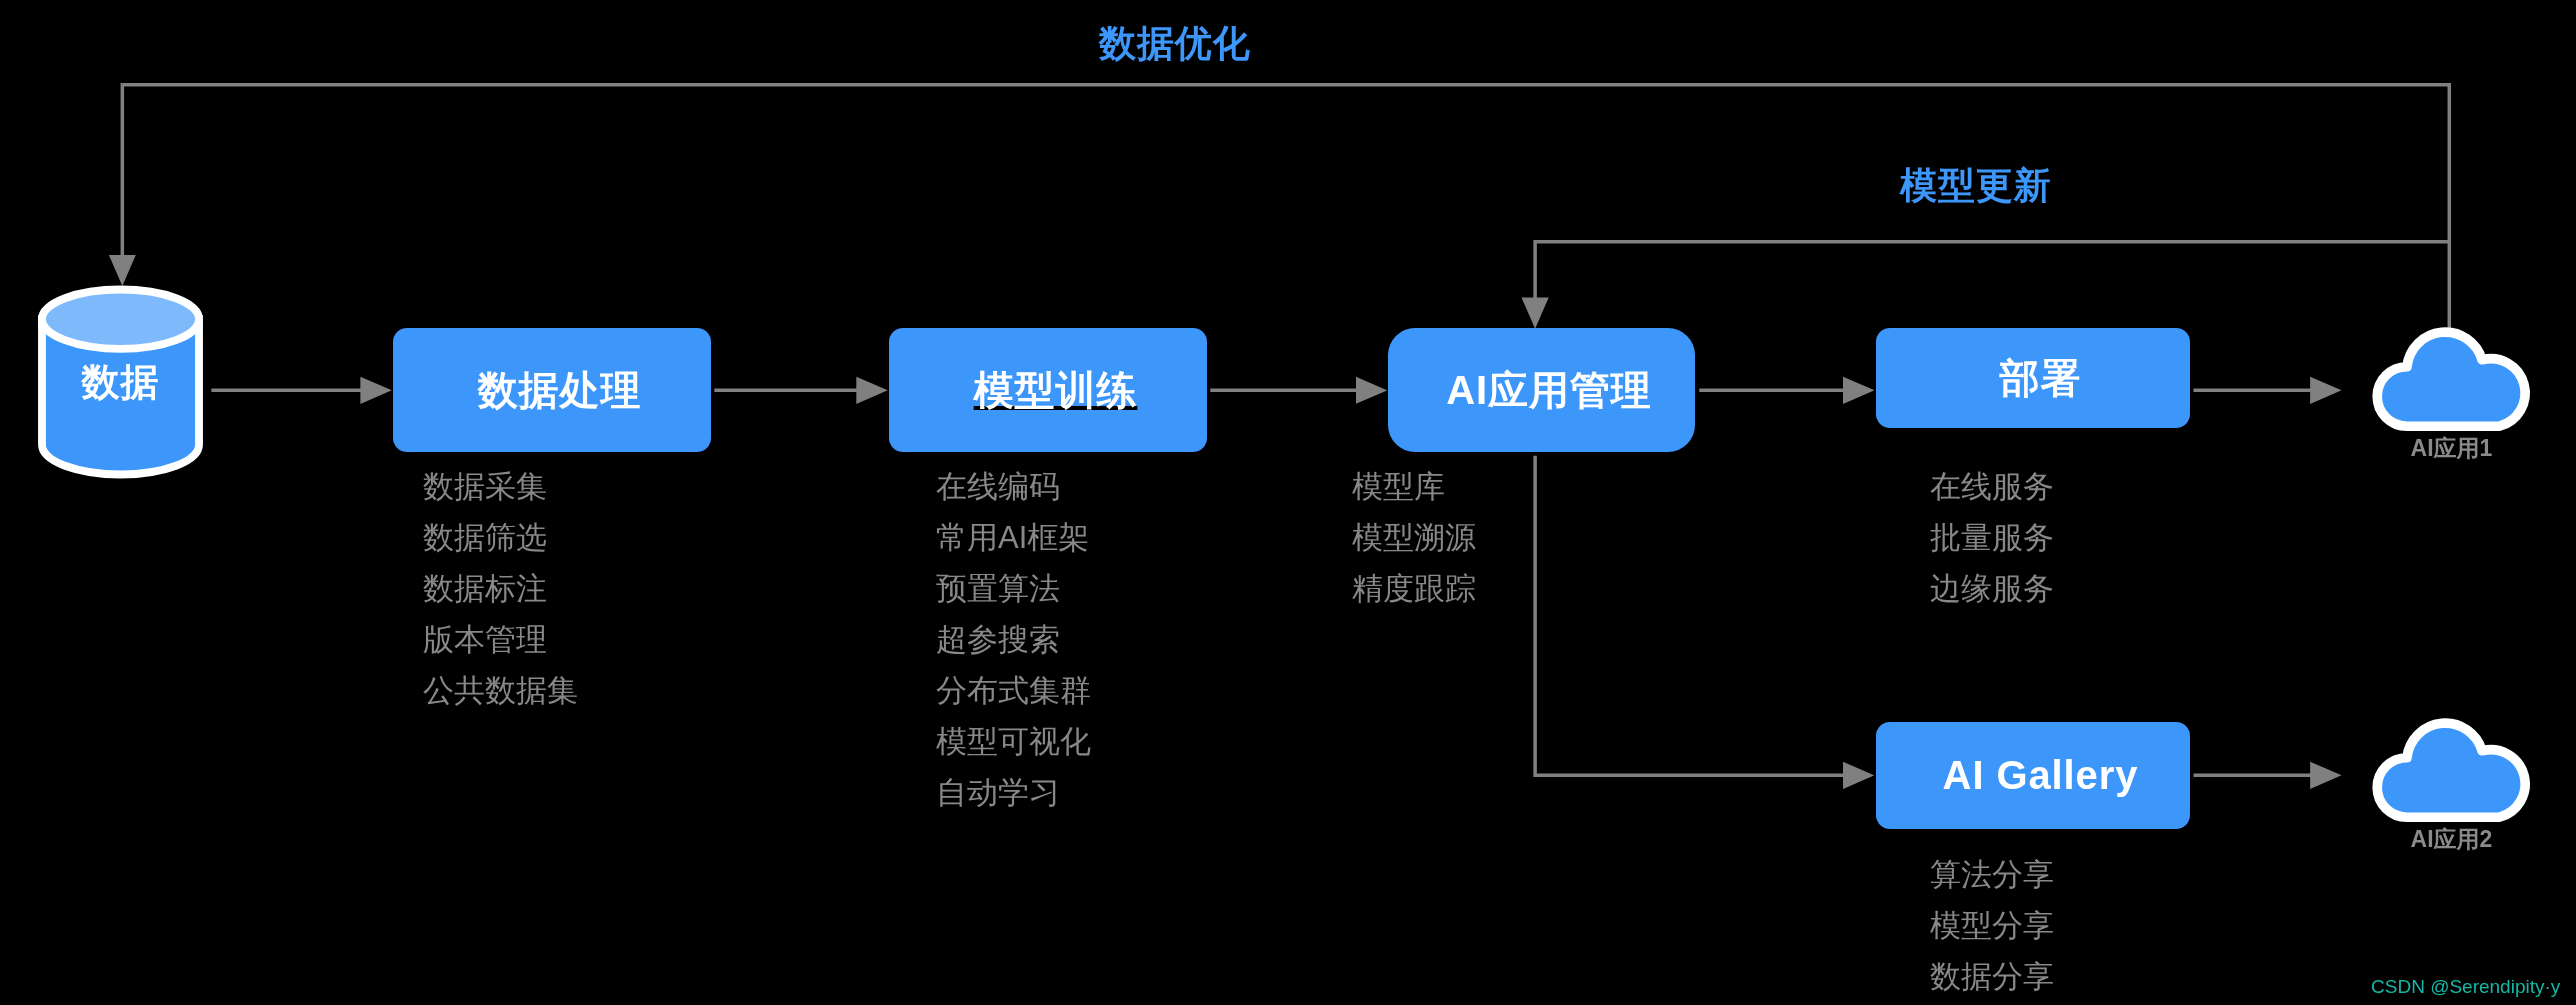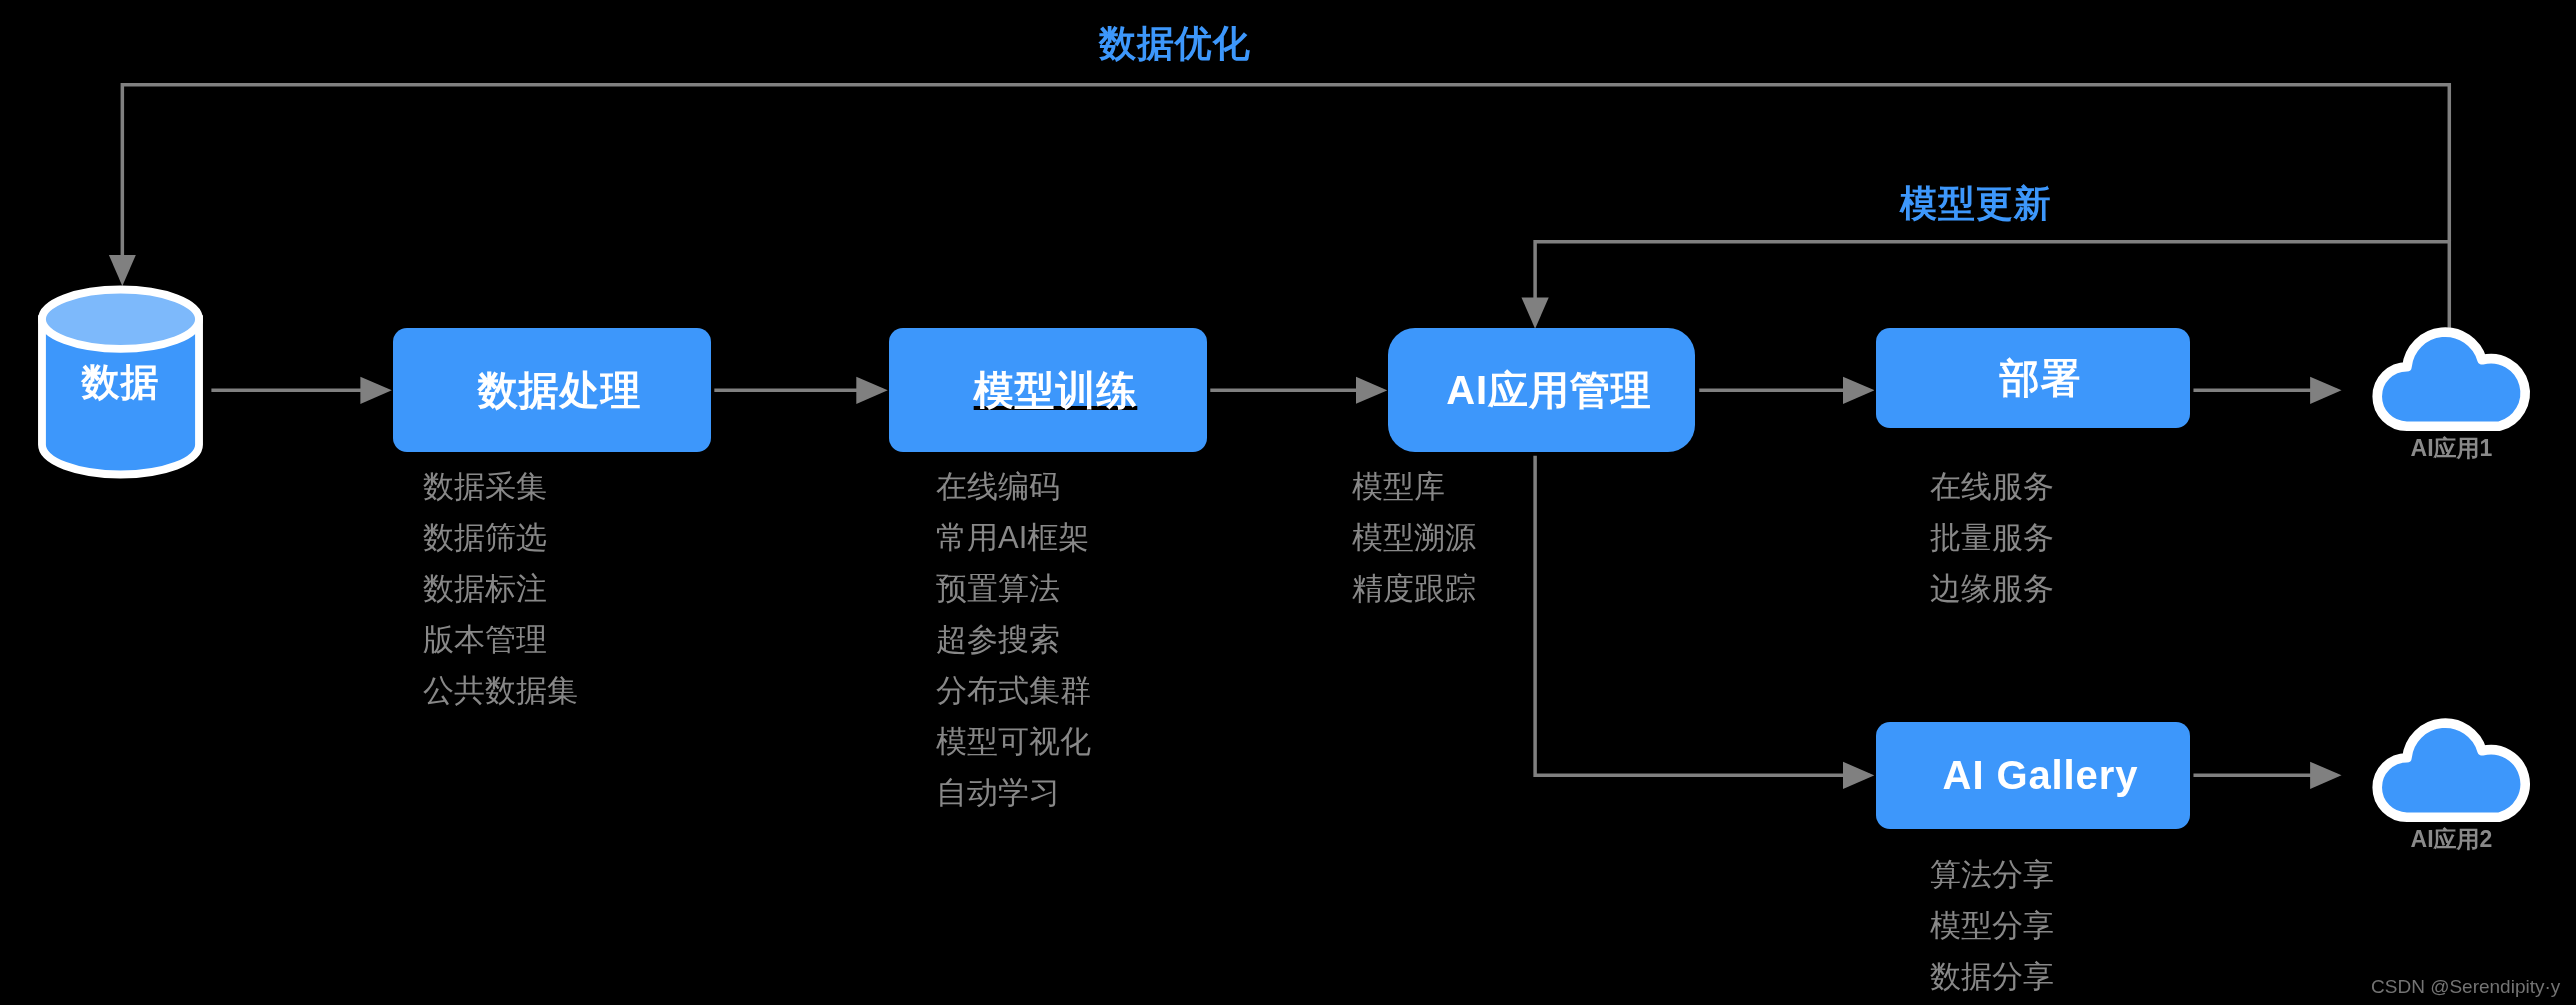--- a/index.html
+++ b/index.html
@@ -28,21 +28,21 @@
   
   .loop-label {
     position: absolute;
     color: #3d97fb;
     font-weight: bold;
     font-size: 37px;
     letter-spacing: 0.9px;
     white-space: nowrap;
   }
   #label-data-opt { left: 1099px; top: 19px; }
-  #label-model-update { left: 1900px; top: 179px; text-align: right; }
+  #label-model-update { left: 1900px; top: 161px; text-align: right; }
 
   
   .proc-box {
     position: absolute;
     background: #3d97fb;
     border-radius: 14px;
     display: flex;
     align-items: center;
     justify-content: center;
     box-sizing: border-box;
@@ -111,21 +111,21 @@
     letter-spacing: 0px;
     margin-top: -5.2px;
     white-space: nowrap;
   }
 
   
   #watermark {
     position: absolute;
     right: 15.7px;
     bottom: 7px;
-    color: #737373;
+    color: #14b8a6;
     font-size: 19px;
     white-space: nowrap;
   }
 </style>
 </head>
 <body>
 
 <div id="canvas">
 
   <svg class="svg-layer" viewBox="0 0 2950 1151" width="2576" height="1005">

